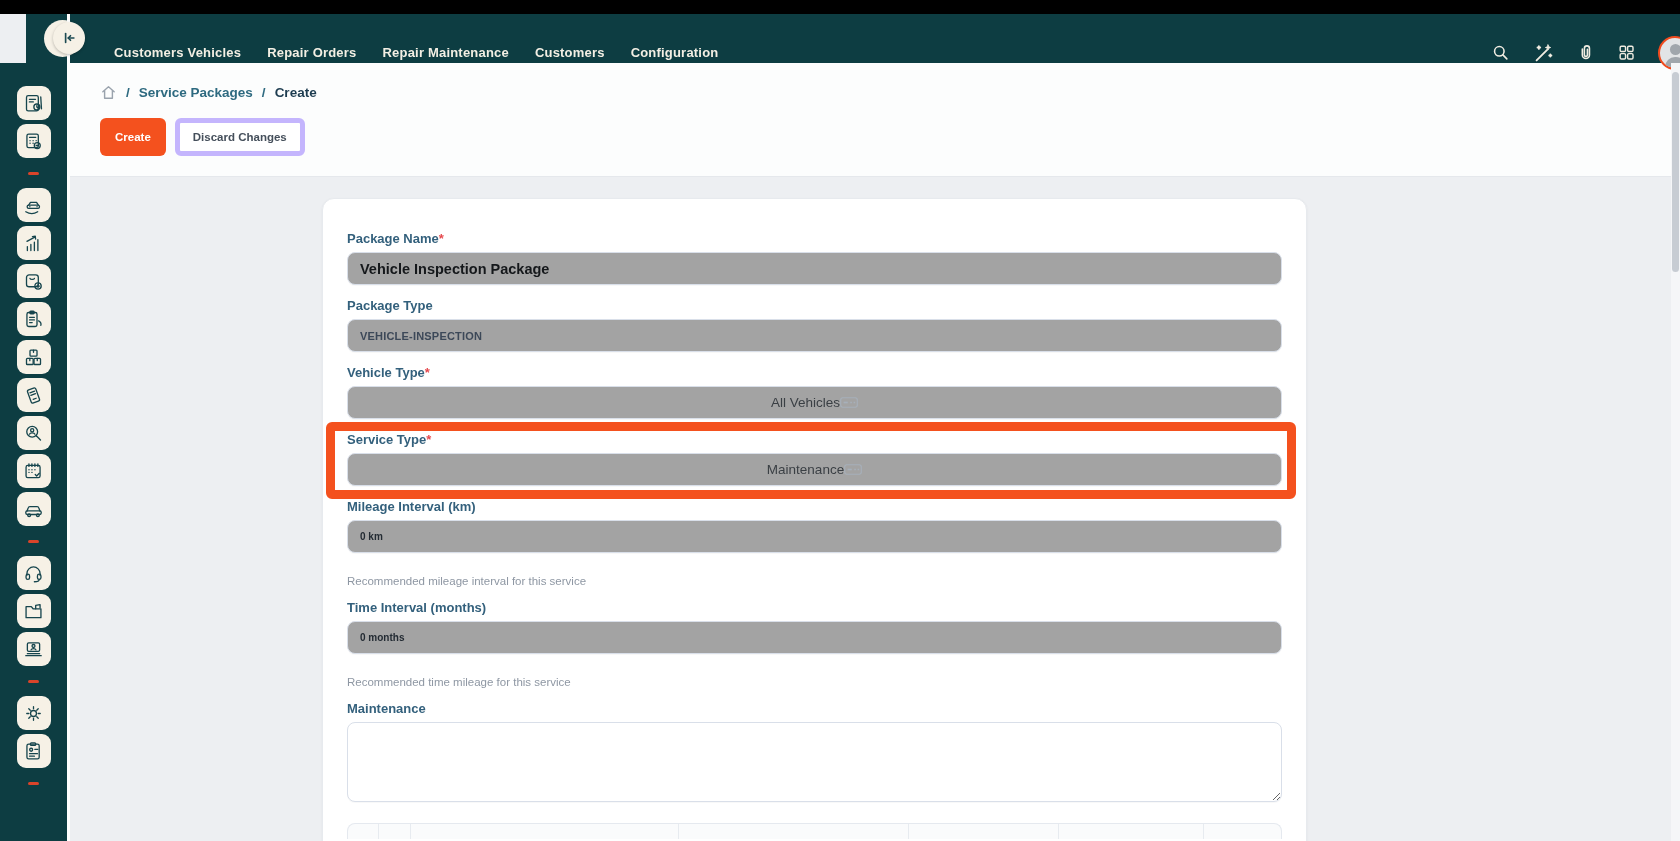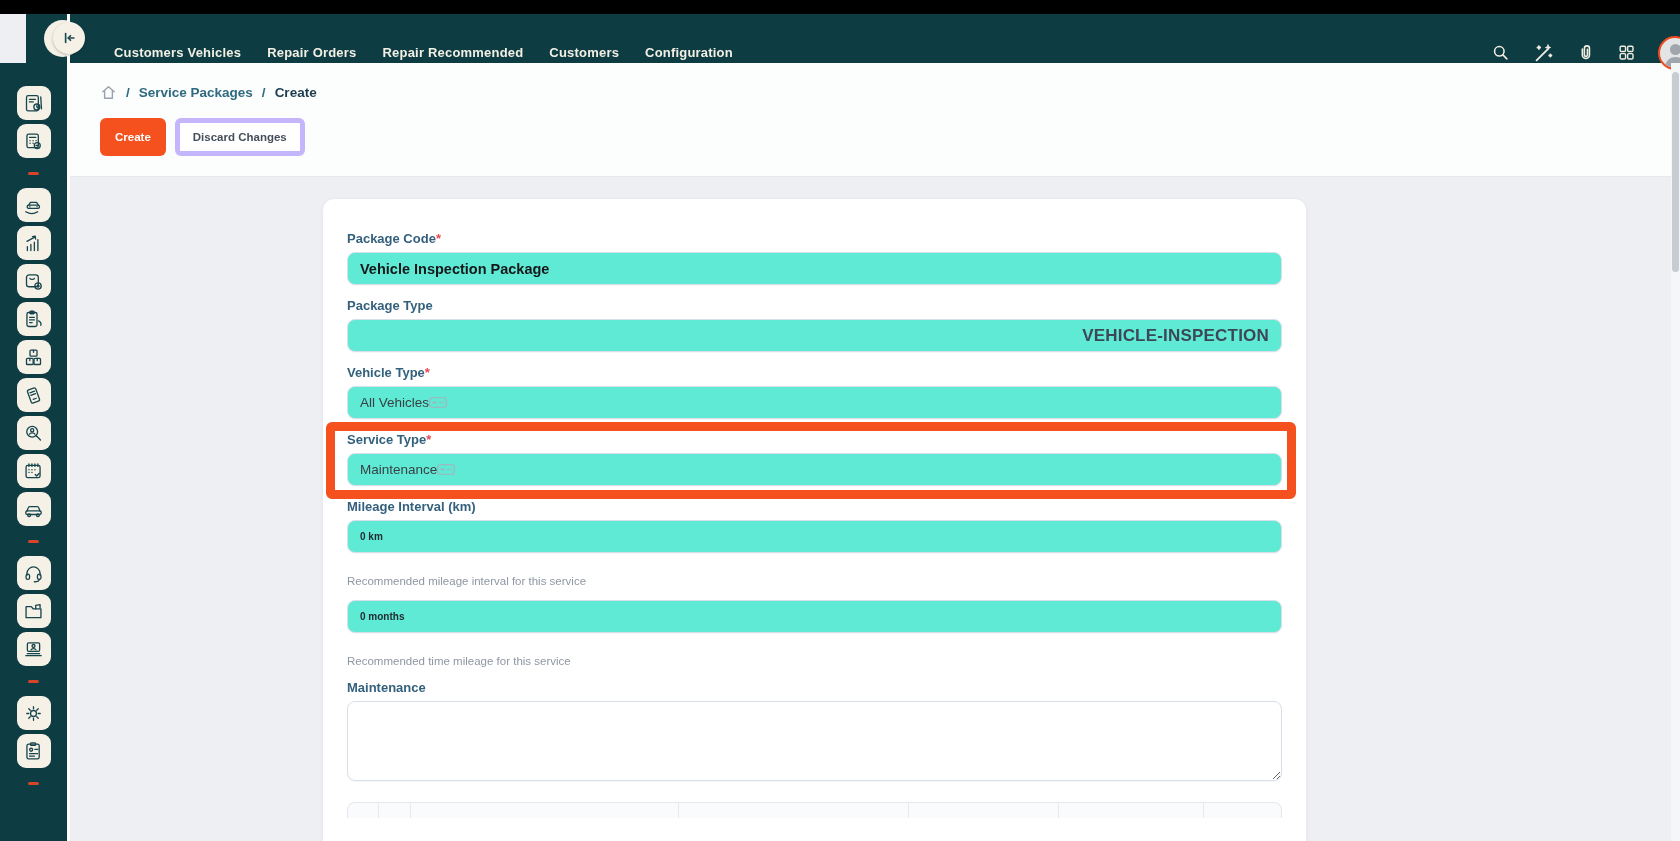--- a/index.html
+++ b/index.html
@@ -50,28 +50,28 @@
   .btn-discard { background:#fff; color:#454f5b; border:5px solid #c4b5fd; border-radius:6px; font-family:inherit;
                  font-size:11.5px; font-weight:700; padding:8px 13px; cursor:pointer; }
 
   
   .card { position:absolute; left:322px; top:198px; width:985px; height:700px; background:#fff;
           border:1px solid #e7eaee; border-radius:12px; box-shadow:0 1px 3px rgba(16,24,40,.05);
           padding:32px 24px 0 24px; z-index:6; }
   .field { margin-bottom:13px; position:relative; }
   .f-label { font-size:13px; font-weight:700; color:#33607c; margin-bottom:6px; }
   .req { color:#e5484d; }
-  .f-input, .f-select { width:100%; height:33px; border:1px solid #d9dfe9; border-radius:8px; background:#5eead4;
+  .f-input, .f-select { width:100%; height:33px; border:1px solid #d9dfe9; border-radius:8px; background:#a3a3a3;
              padding:0 12px; font-family:inherit; font-size:13.5px; color:#3a3f44;
              box-shadow:0 1px 1px rgba(16,24,40,.03); display:flex; align-items:center; }
   input.f-input { display:block; line-height:31px; }
   .inp-bold { font-weight:700; font-size:14.5px; color:#15181b; }
-  .inp-code { font-weight:700; font-size:17px; color:#3c4858; letter-spacing:.2px;text-align:right; }
+  .inp-code { font-weight:700; font-size:11px; color:#3c4858; letter-spacing:.2px; }
   .inp-num  { font-weight:700; font-size:10px; color:#232b33; }
-  .f-select { justify-content:flex-start; cursor:pointer; }
+  .f-select { justify-content:center; cursor:pointer; }
   .f-help { font-size:11.5px; color:#8e97a3; margin-top:22px; }
   .f-textarea { width:100%; height:80px; border:1px solid #d9dfe9; border-radius:8px; background:#fff;
                 font-family:inherit; font-size:13px; color:#3a3f44; padding:8px 12px; resize:vertical;
                 box-shadow:0 1px 1px rgba(16,24,40,.03); }
   .field-highlight .hl-box { position:absolute; left:-21px; right:-14px; top:-10px; bottom:-13px;
                 border:9px solid #f4511e; border-radius:6px; pointer-events:none; z-index:30; }
 
   .table-peek { margin-top:17px; height:16px; border:1px solid #e5e9ef; border-bottom:none;
                 border-radius:8px 8px 0 0; background:#fafbfc; position:relative; overflow:hidden; }
   .table-peek .col-div { position:absolute; top:0; bottom:0; width:1px; background:#e7ebf0; }
@@ -91,21 +91,21 @@
 
   <div class="topbar">
     <div class="logo-wrap">
       <svg width="24" height="24" viewBox="0 0 24 24" fill="none" stroke="#f0471d" stroke-width="2.6" stroke-linecap="round" stroke-linejoin="round">
         <path d="M6.5 17l2.6-9 2.9 7.5 2.9-7.5 2.6 9"></path>
       </svg>
     </div>
     <div class="nav">
       <div class="nav-item">Customers Vehicles</div>
       <div class="nav-item">Repair Orders</div>
-      <div class="nav-item">Repair Recommended</div>
+      <div class="nav-item">Repair Maintenance</div>
       <div class="nav-item">Customers</div>
       <div class="nav-item">Configuration</div>
     </div>
     <div class="top-icons">
       <div class="top-icon-btn">
         <svg width="19" height="19" viewBox="0 0 24 24" fill="none" stroke="#f1ede2" stroke-width="2" stroke-linecap="round">
           <circle cx="10.5" cy="10.5" r="6"></circle>
             <path d="M15 15l5 5"></path>
         </svg>
       </div>
@@ -300,21 +300,21 @@
     <div class="actions">
       <button class="btn-create">Create</button>
       <button class="btn-discard">Discard Changes</button>
     </div>
   </div>
 
   <div class="card">
 
     <div class="field">
       <div class="f-label">
-        <span>Package Code</span><span class="req">*</span>
+        <span>Package Name</span><span class="req">*</span>
       </div>
       <input class="f-input inp-bold" value="Vehicle Inspection Package" style="">
     </div>
 
     <div class="field">
       <div class="f-label">
         <span>Package Type</span>
       </div>
       <input class="f-input inp-code" value="VEHICLE-INSPECTION" style="">
     </div>
@@ -350,20 +350,23 @@
 
     <div class="field">
       <div class="f-label">
         <span>Mileage Interval (km)</span>
       </div>
       <input class="f-input inp-num" value="0 km" style="">
       <div class="f-help">Recommended mileage interval for this service</div>
     </div>
 
     <div class="field">
+      <div class="f-label">
+        <span>Time Interval (months)</span>
+      </div>
       <input class="f-input inp-num" value="0 months" style="">
       <div class="f-help">Recommended time mileage for this service</div>
     </div>
 
     <div class="field">
       <div class="f-label">
         <span>Maintenance</span>
       </div>
       <textarea class="f-textarea" style=""></textarea>
     </div>

